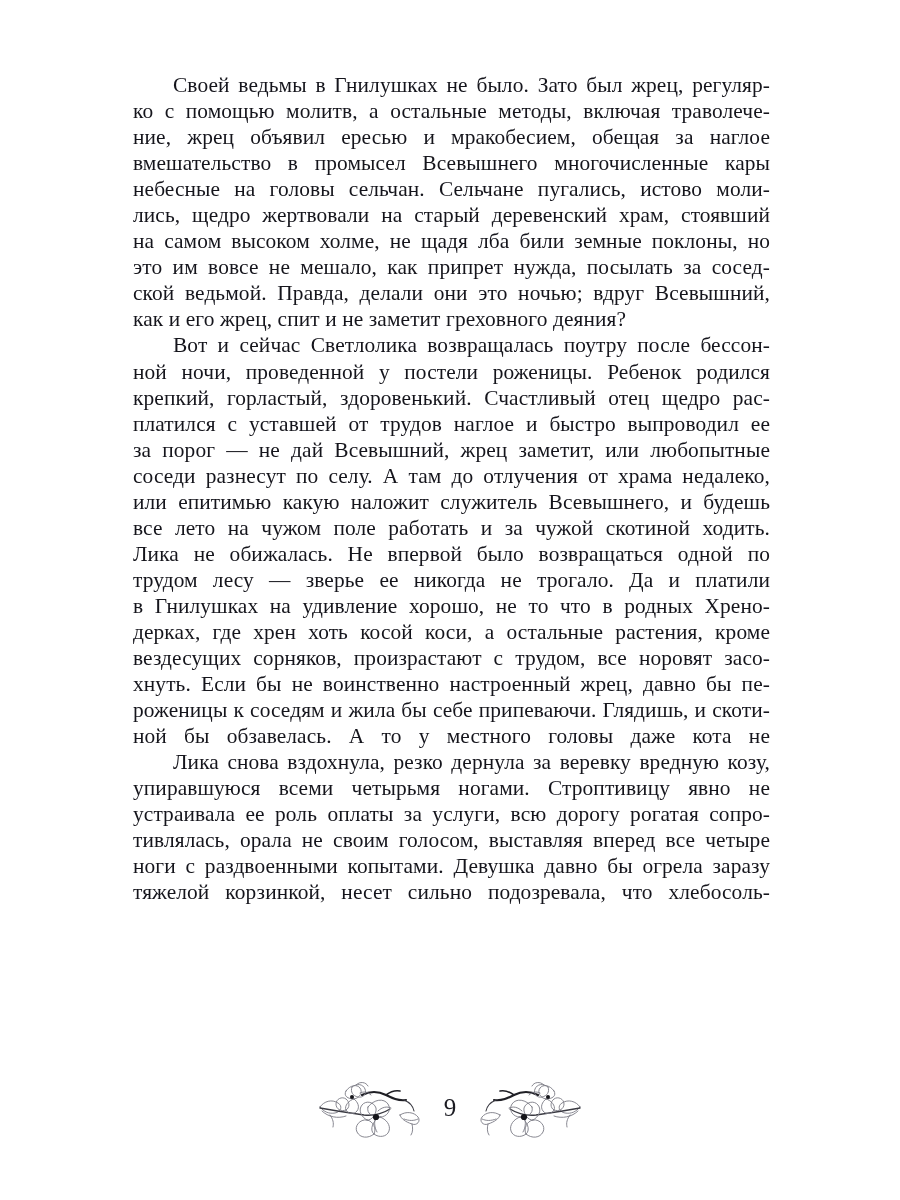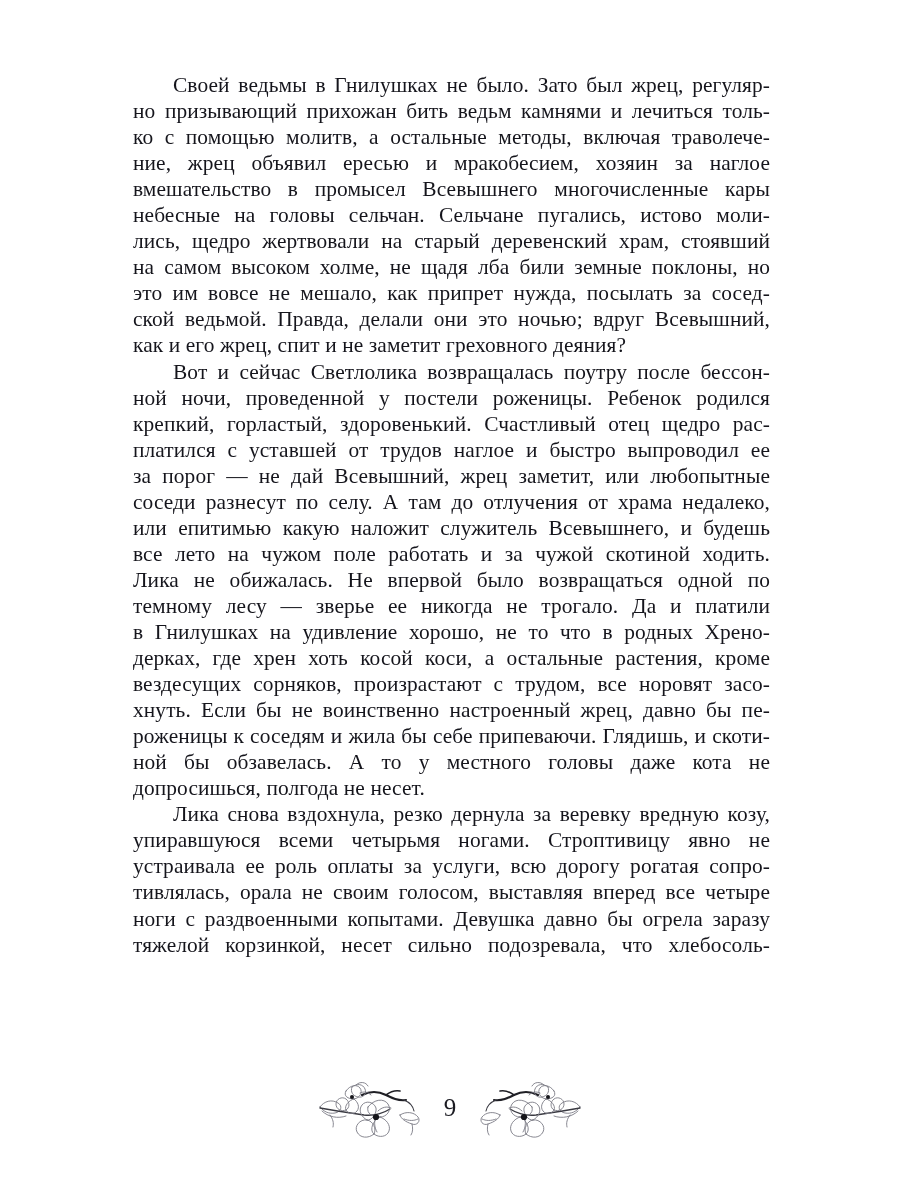--- a/index.html
+++ b/index.html
@@ -102,49 +102,47 @@
 </style>
 </head>
 <body>
 
 <div class="page">
 
   <div class="text-block">
 
   <p class="para">
         <span class="line"><span class="lead"></span><span>Своей ведьмы в Гнилушках не было. Зато был жрец, регуляр-</span></span>
-        <span class="line">но призывающий прихожан бить ведьм камнями и лечиться толь-</span>
         <span class="line">ко с помощью молитв, а остальные методы, включая траволече-</span>
-        <span class="line">ние, жрец объявил ересью и мракобесием, хозяин за наглое</span>
+        <span class="line">ние, жрец объявил ересью и мракобесием, обещая за наглое</span>
         <span class="line">вмешательство в промысел Всевышнего многочисленные кары</span>
         <span class="line">небесные на головы сельчан. Сельчане пугались, истово моли-</span>
         <span class="line">лись, щедро жертвовали на старый деревенский храм, стоявший</span>
         <span class="line">на самом высоком холме, не щадя лба били земные поклоны, но</span>
         <span class="line">это им вовсе не мешало, как припрет нужда, посылать за сосед-</span>
         <span class="line">ской ведьмой. Правда, делали они это ночью; вдруг Всевышний,</span>
         <span class="line flush">как и его жрец, спит и не заметит греховного деяния?</span>
       </p>
       <p class="para">
         <span class="line"><span class="lead"></span><span>Вот и сейчас Светлолика возвращалась поутру после бессон-</span></span>
         <span class="line">ной ночи, проведенной у постели роженицы. Ребенок родился</span>
         <span class="line">крепкий, горластый, здоровенький. Счастливый отец щедро рас-</span>
         <span class="line">платился с уставшей от трудов наглое и быстро выпроводил ее</span>
         <span class="line">за порог — не дай Всевышний, жрец заметит, или любопытные</span>
         <span class="line">соседи разнесут по селу. А там до отлучения от храма недалеко,</span>
         <span class="line">или епитимью какую наложит служитель Всевышнего, и будешь</span>
         <span class="line">все лето на чужом поле работать и за чужой скотиной ходить.</span>
         <span class="line">Лика не обижалась. Не впервой было возвращаться одной по</span>
-        <span class="line">темному лесу — зверье ее никогда не трогало. Да и платили</span>
+        <span class="line">трудом лесу — зверье ее никогда не трогало. Да и платили</span>
         <span class="line">в Гнилушках на удивление хорошо, не то что в родных Хрено-</span>
         <span class="line">дерках, где хрен хоть косой коси, а остальные растения, кроме</span>
         <span class="line">вездесущих сорняков, произрастают с трудом, все норовят засо-</span>
         <span class="line">хнуть. Если бы не воинственно настроенный жрец, давно бы пе-</span>
         <span class="line">роженицы к соседям и жила бы себе припеваючи. Глядишь, и скоти-</span>
         <span class="line">ной бы обзавелась. А то у местного головы даже кота не</span>
-        <span class="line flush">допросишься, полгода не несет.</span>
       </p>
       <p class="para">
         <span class="line"><span class="lead"></span><span>Лика снова вздохнула, резко дернула за веревку вредную козу,</span></span>
         <span class="line">упиравшуюся всеми четырьмя ногами. Строптивицу явно не</span>
         <span class="line">устраивала ее роль оплаты за услуги, всю дорогу рогатая сопро-</span>
         <span class="line">тивлялась, орала не своим голосом, выставляя вперед все четыре</span>
         <span class="line">ноги с раздвоенными копытами. Девушка давно бы огрела заразу</span>
         <span class="line">тяжелой корзинкой, несет сильно подозревала, что хлебосоль-</span>
       </p>
     </div>

